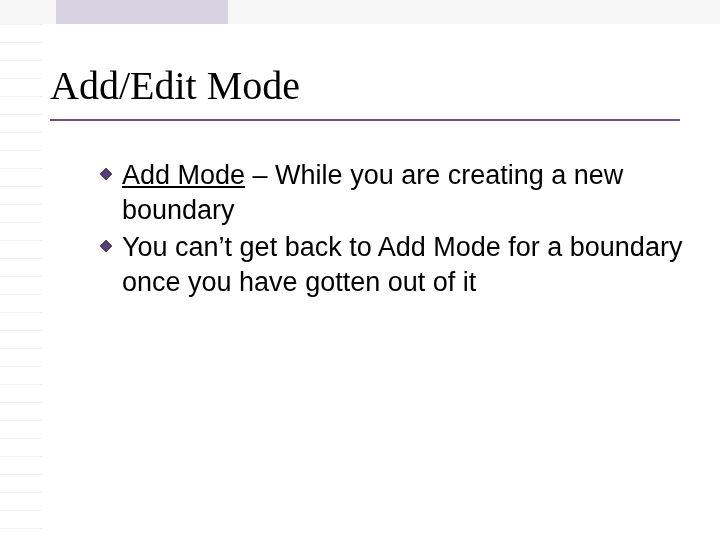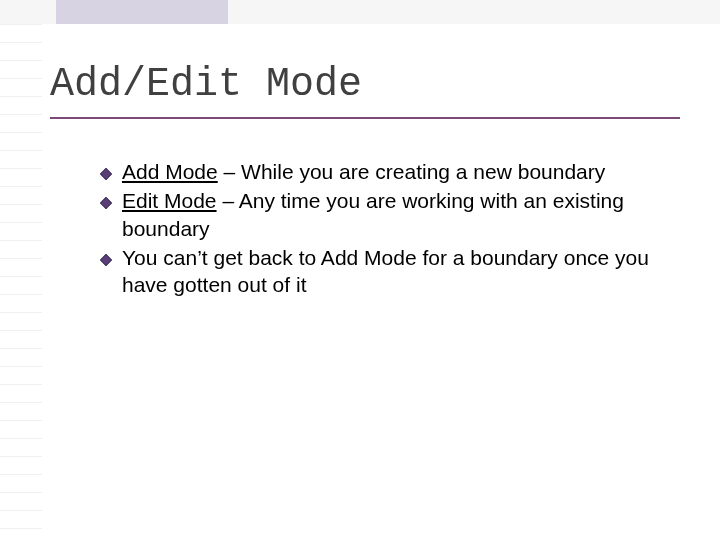--- a/index.html
+++ b/index.html
@@ -46,34 +46,34 @@
         #f0efee 1px,
         #ffffff 1px,
         #ffffff 18px
       );
   }
   .title {
     position: absolute;
     top: 62px;
     left: 50px;
     font-size: 40px;
-    color: #404040;
-    font-family: Liberation Mono, monospace;
+    color: #000000;
+    font-family: Liberation Serif, serif;
     border-bottom: 2px solid #7a4a78;
     padding-bottom: 10px;
     width: 630px;
     letter-spacing: 0px;
   }
   .body {
     position: absolute;
     top: 158px;
     left: 100px;
     width: 590px;
     color: #000000;
-    font-size: 21px;
+    font-size: 27px;
     line-height: 1.3;
   }
   .body ul {
     list-style: none;
     margin: 0;
     padding: 0;
   }
   .body li {
     position: relative;
     padding-left: 22px;
@@ -114,30 +114,20 @@
         <span class="bullet">
           <svg width="12" height="12" viewBox="0 0 12 12">
               <rect x="2" y="2" width="8" height="8" transform="rotate(45 6 6)" fill="#5a3f77" stroke="#3a2a55" stroke-width="1"></rect>
             </svg>
         </span>
         <span class="item-text">
           <span class="underline">Add Mode</span><span> – While you are creating a new boundary</span>
         </span>
       </li>
 
-      <li>
-        <span class="bullet">
-          <svg width="12" height="12" viewBox="0 0 12 12">
-              <rect x="2" y="2" width="8" height="8" transform="rotate(45 6 6)" fill="#5a3f77" stroke="#3a2a55" stroke-width="1"></rect>
-            </svg>
-        </span>
-        <span class="item-text">
-          <span class="underline">Edit Mode</span><span> – Any time you are working with an existing boundary</span>
-        </span>
-      </li>
 
 
       <li>
         <span class="bullet">
           <svg width="12" height="12" viewBox="0 0 12 12">
               <rect x="2" y="2" width="8" height="8" transform="rotate(45 6 6)" fill="#5a3f77" stroke="#3a2a55" stroke-width="1"></rect>
             </svg>
         </span>
         <span class="item-text">
           <span class="underline"></span><span>You can’t get back to Add Mode for a boundary once you have gotten out of it</span>

